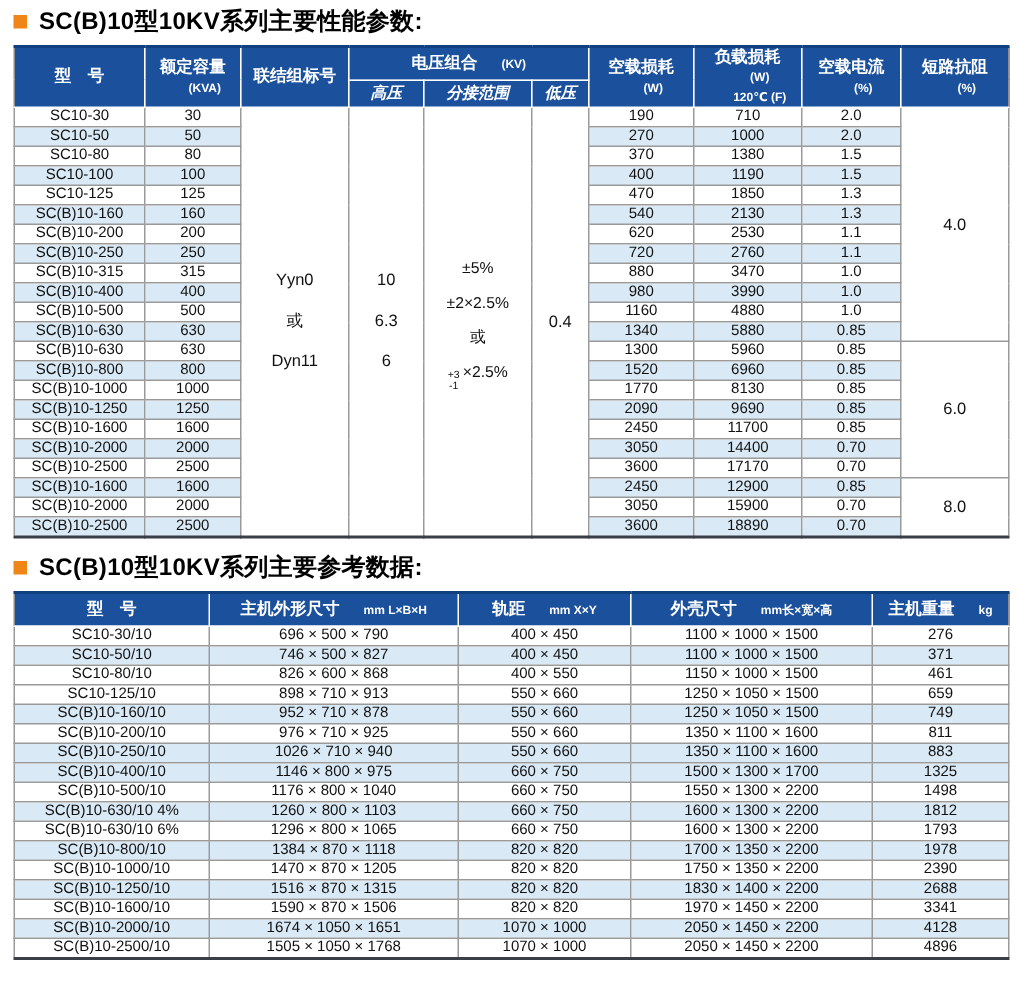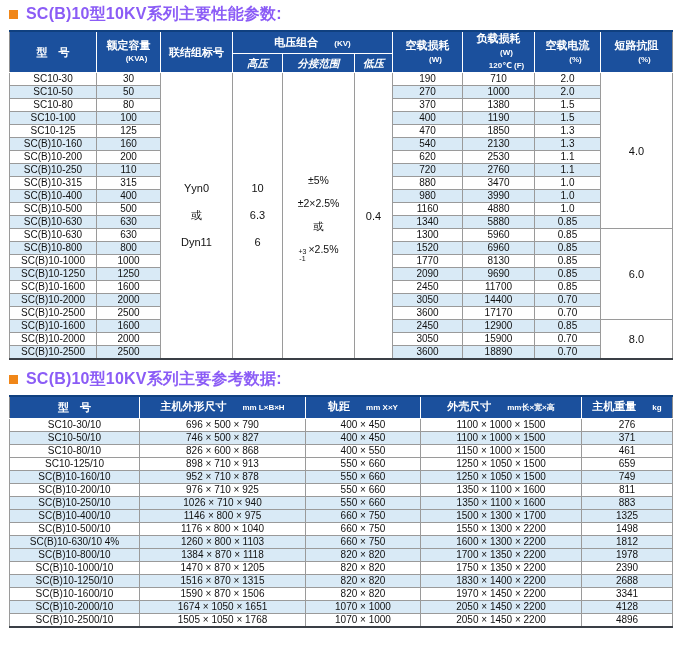--- a/index.html
+++ b/index.html
@@ -10,21 +10,21 @@
     color: #111;
     overflow: hidden;
   }
   .page { padding: 3px 8px 0 9px; }
 
   .title-row { display: flex; align-items: center; margin: 2px 0 6px 0; height: 19px; }
   .bullet {
     width: 9px; height: 9px; background: var(--bullet, #f08618);
     margin-right: 8px; flex: 0 0 auto;
   }
-  .title { font-size: 16px; font-weight: bold; color: #8b5cf6; letter-spacing: 0.2px; }
+  .title { font-size: 16px; font-weight: bold; color: #000000; letter-spacing: 0.2px; }
 
   table { border-collapse: collapse; table-layout: fixed; width: 663px; }
   table { border-left: 1px solid #8f8f8f; border-right: 1px solid #8f8f8f; border-bottom: 2px solid #3a3f46; }
 
   thead th {
     background: var(--hdr, #1b509d); color: #fff;
     font-weight: bold; font-size: 11px;
     border: 1px solid #ffffff; border-top: 2px solid #10407f;
     padding: 0; text-align: center; vertical-align: middle;
     line-height: 13px;
@@ -168,21 +168,21 @@
           </tr>
           <tr>
             <td>SC(B)10-200</td>
             <td>200</td>
             <td>620</td>
             <td>2530</td>
             <td>1.1</td>
           </tr>
           <tr class="alt">
             <td>SC(B)10-250</td>
-            <td>110</td>
+            <td>250</td>
             <td>720</td>
             <td>2760</td>
             <td>1.1</td>
           </tr>
           <tr>
             <td>SC(B)10-315</td>
             <td>315</td>
             <td>880</td>
             <td>3470</td>
             <td>1.0</td>
@@ -371,20 +371,27 @@
             <td>1550 × 1300 × 2200</td>
             <td>1498</td>
           </tr>
           <tr class="alt">
             <td>SC(B)10-630/10 4%</td>
             <td>1260 × 800 × 1103</td>
             <td>660 × 750</td>
             <td>1600 × 1300 × 2200</td>
             <td>1812</td>
           </tr>
+          <tr>
+            <td>SC(B)10-630/10 6%</td>
+            <td>1296 × 800 × 1065</td>
+            <td>660 × 750</td>
+            <td>1600 × 1300 × 2200</td>
+            <td>1793</td>
+          </tr>
           <tr class="alt">
             <td>SC(B)10-800/10</td>
             <td>1384 × 870 × 1118</td>
             <td>820 × 820</td>
             <td>1700 × 1350 × 2200</td>
             <td>1978</td>
           </tr>
           <tr>
             <td>SC(B)10-1000/10</td>
             <td>1470 × 870 × 1205</td>

